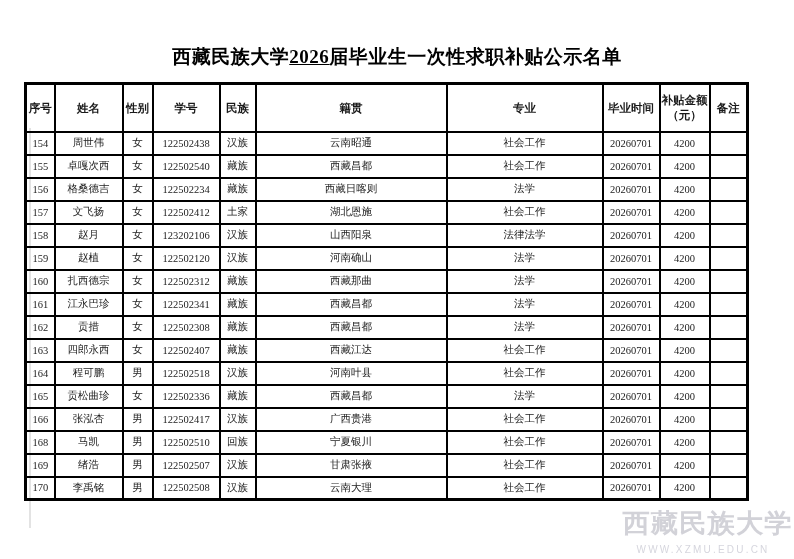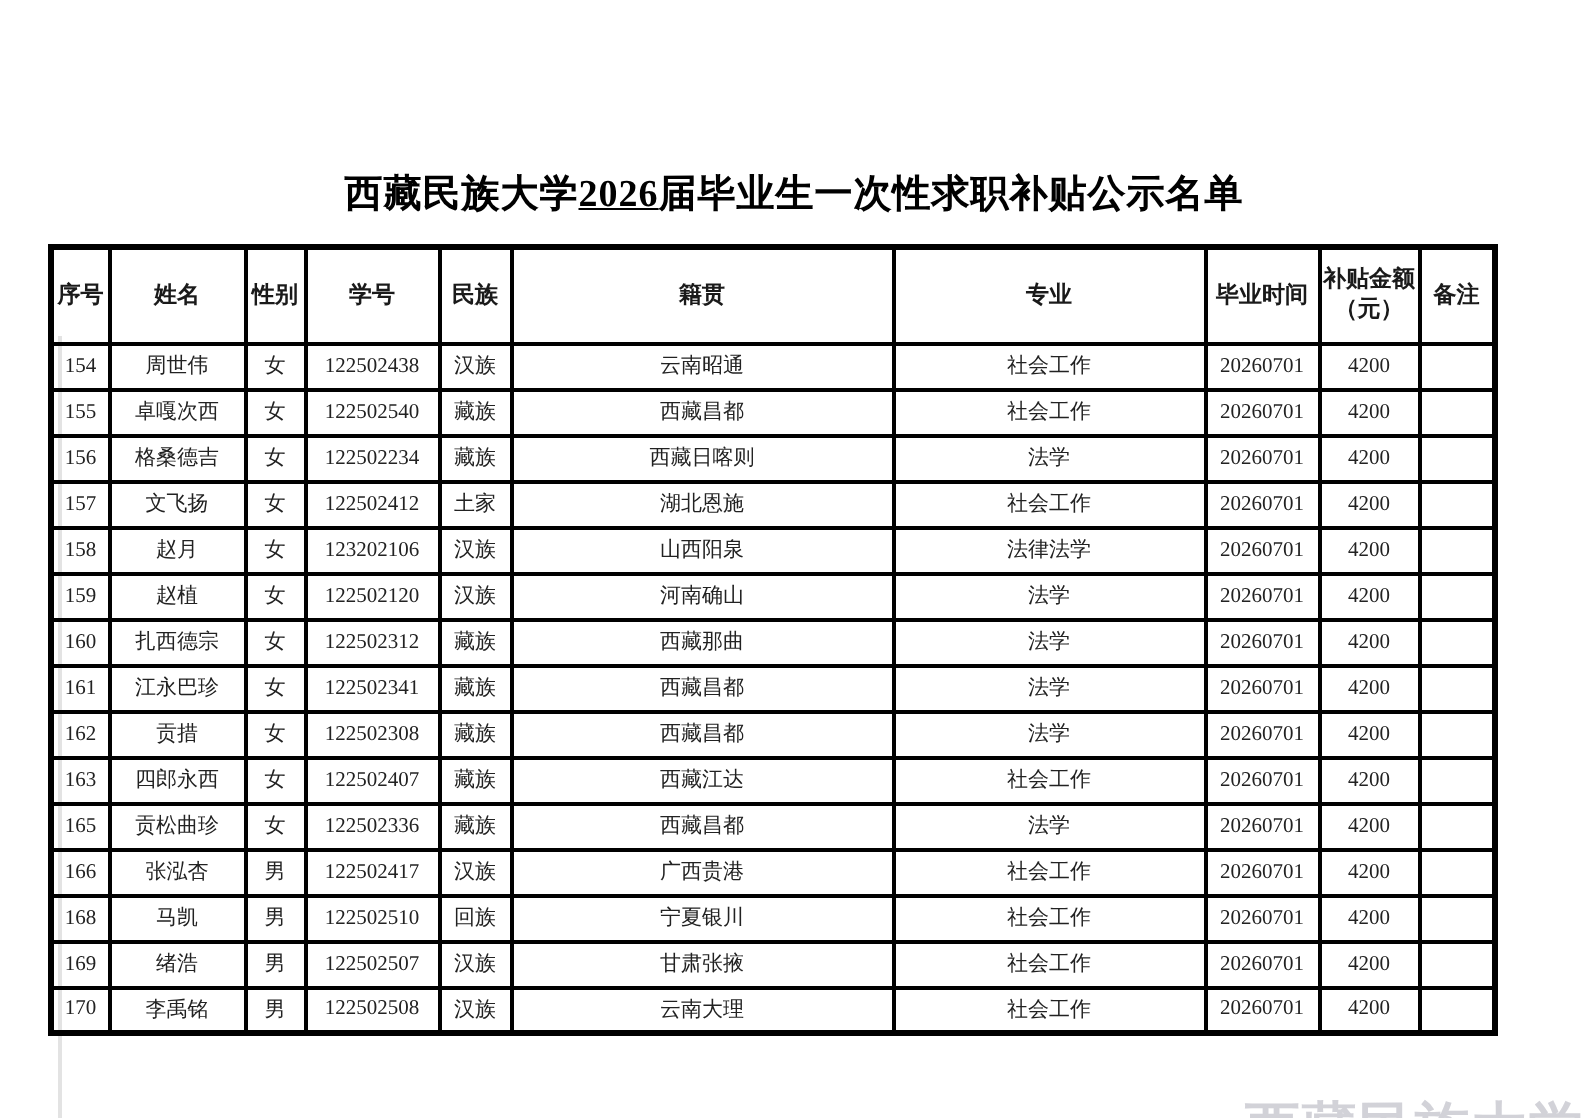--- a/index.html
+++ b/index.html
@@ -1,19 +1,19 @@
 <!DOCTYPE html>
 <html><head>
 <meta charset="utf-8">
 <style>
   * { margin: 0; padding: 0; box-sizing: border-box; }
   html, body { width: 794px; height: 559px; background: #ffffff; overflow: hidden; }
   body { font-family: "Liberation Serif", "DejaVu Serif", serif; color: #1a1a1a; position: relative; }
 
-  .page { position: absolute; inset: 0; background: #ffffff; margin-top: 40px; }
+  .page { position: absolute; inset: 0; background: #ffffff; }
 
   .scan-edge {
     position: absolute; left: 29px; top: 128px; width: 2px; height: 400px;
     background: #dcdcdc; opacity: 0.8;
   }
 
   .title {
     position: absolute; top: 44px; left: 0; width: 100%;
     text-align: center; font-size: 19px; font-weight: bold;
     letter-spacing: 0.5px; color: #000;
@@ -206,20 +206,32 @@
           <td>女</td>
           <td>122502407</td>
           <td>藏族</td>
           <td>西藏江达</td>
           <td>社会工作</td>
           <td>20260701</td>
           <td>4200</td>
           <td></td>
         </tr>
         <tr>
+          <td>164</td>
+          <td>程可鹏</td>
+          <td>男</td>
+          <td>122502518</td>
+          <td>汉族</td>
+          <td>河南叶县</td>
+          <td>社会工作</td>
+          <td>20260701</td>
+          <td>4200</td>
+          <td></td>
+        </tr>
+        <tr>
           <td>165</td>
           <td>贡松曲珍</td>
           <td>女</td>
           <td>122502336</td>
           <td>藏族</td>
           <td>西藏昌都</td>
           <td>法学</td>
           <td>20260701</td>
           <td>4200</td>
           <td></td>

